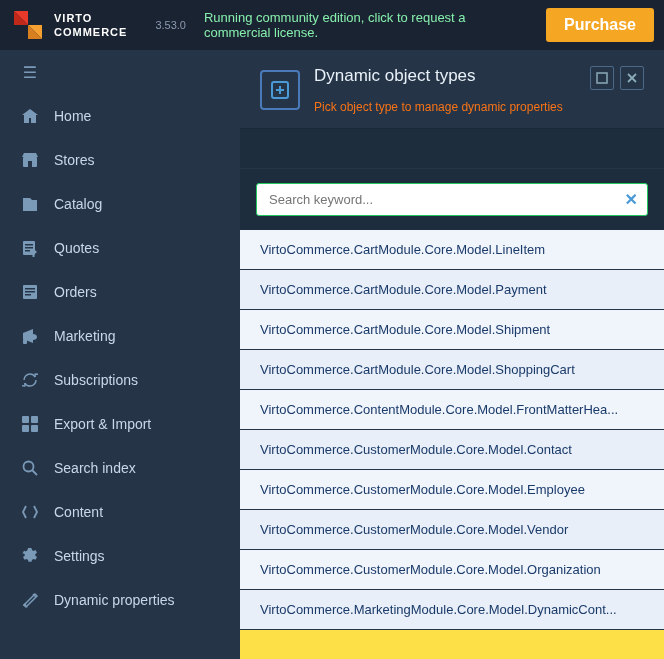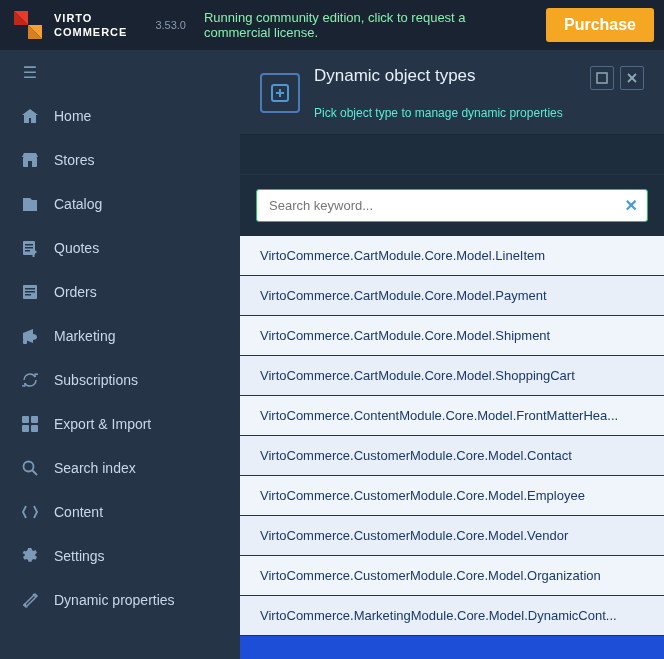--- a/index.html
+++ b/index.html
@@ -131,23 +131,23 @@
       justify-content: center;
       color: #4a9ad8;
       font-size: 22px;
     }
     .modal-title {
       color: #e8f0f8;
       font-size: 17px;
       font-weight: 400;
     }
     .modal-subtitle {
-      color: #5eead4;
+      color: #f97316;
       font-size: 12px;
-      margin-top: 20px;
+      margin-top: 14px;
     }
     .modal-controls {
       display: flex;
       gap: 6px;
       align-items: center;
     }
     .modal-ctrl-btn {
       width: 24px;
       height: 24px;
       background: transparent;
@@ -194,21 +194,21 @@
       color: #4a9ad8;
       cursor: pointer;
       font-size: 16px;
       font-weight: bold;
     }
 
     
     .list-container {
       flex: 1;
       overflow-y: auto;
-      background: #1d4ed8;
+      background: #fde047;
     }
     .list-item {
       padding: 12px 20px;
       color: #c8dff8;
       font-size: 13px;
       border-bottom: 1px solid #253447;
       cursor: pointer;
       background: #e8eff8;
       color: #1a3a6a;
       white-space: nowrap;

